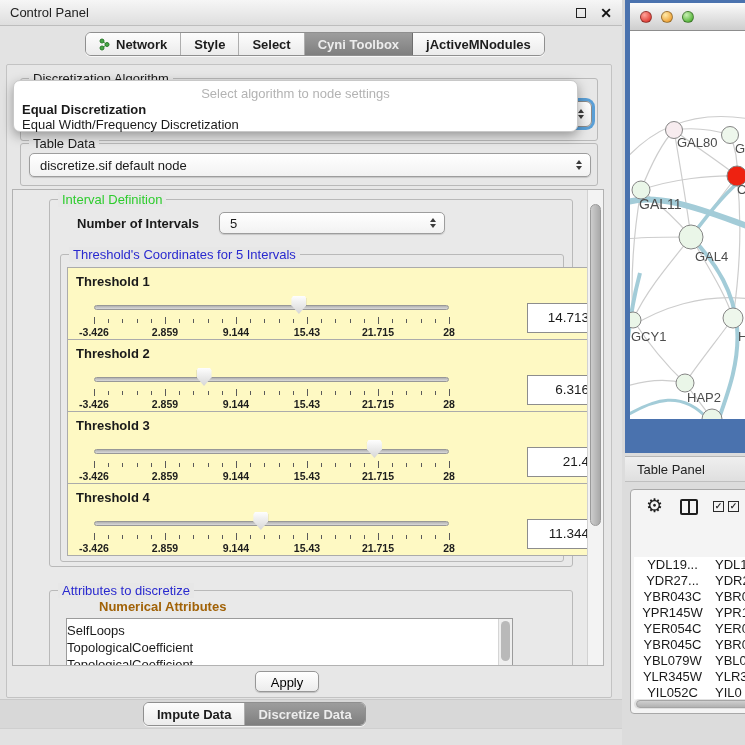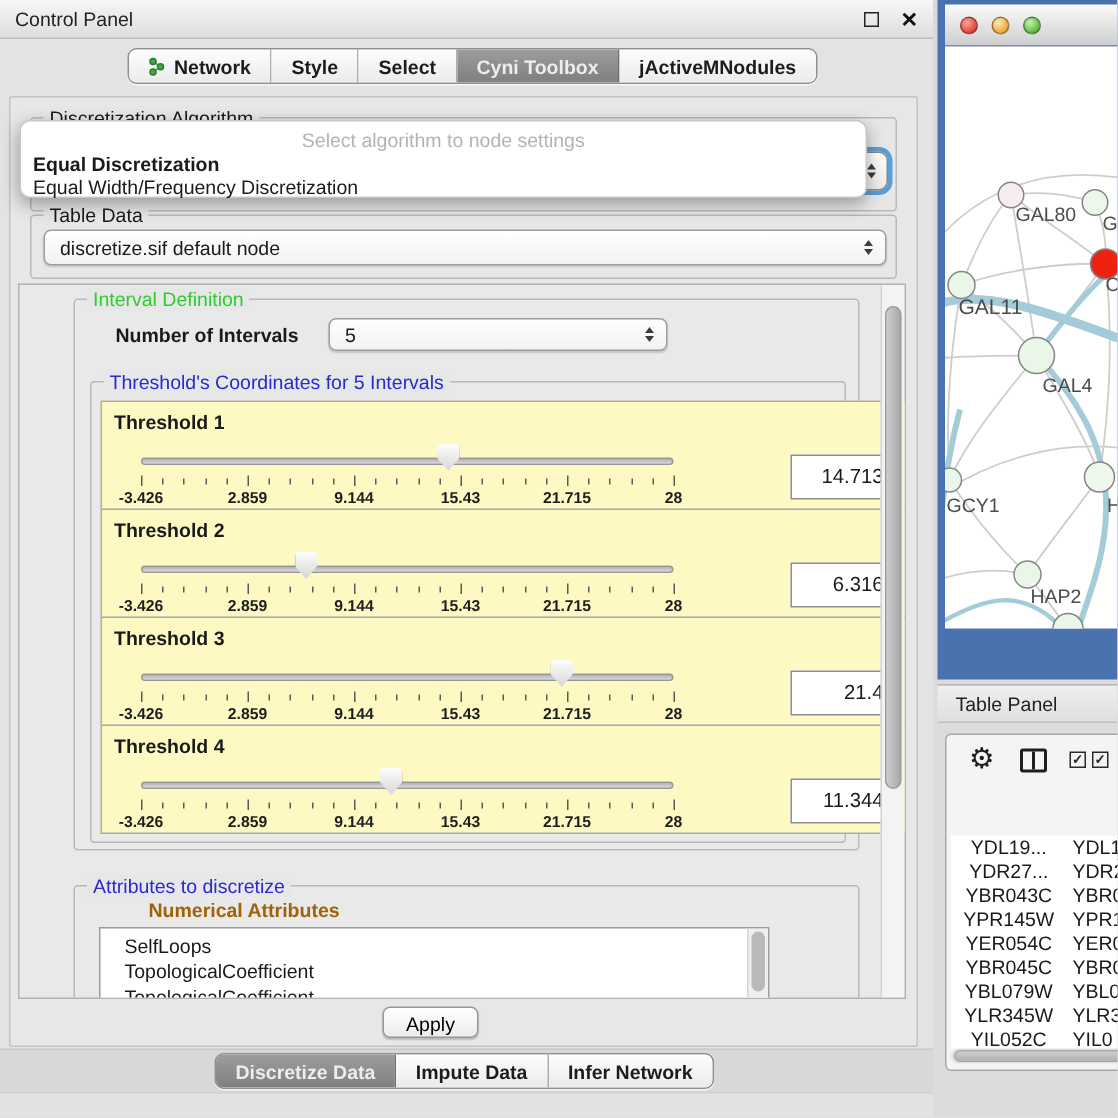--- a/index.html
+++ b/index.html
@@ -132,21 +132,21 @@
     text-align:right; padding-right:7px; font-size:13.5px; cursor:text;
   }
 
   
   .g-attrs { left:36px; top:400px; width:524px; height:140px; }
   .attrs-title { position:absolute; left:8px; top:8px; font-weight:bold; color:#a16207;margin-left:41px; }
   .attr-list {
     position:absolute; left:16px; top:27px; width:447px; height:100px;
     background:#fff; border:1px solid #9b9b9b; overflow:hidden; padding-top:3px;
   }
-  .attr-item { padding-left:16px; line-height:17px; cursor:pointer; white-space:nowrap; }
+  .attr-item { padding-left:0; line-height:17px; cursor:pointer; white-space:nowrap; }
   .list-sb { position:absolute; right:0; top:0; width:14px; height:100%; background:#efefef; border-left:1px solid #d5d5d5; cursor:pointer; }
   .list-sb-thumb { position:absolute; left:2px; top:2px; width:9px; height:40px; background:#b9b9b9; border-radius:5px; }
 
   
   .apply-btn {
     position:absolute; left:255px; top:671px; width:64px; height:21px;
     background:linear-gradient(#ffffff,#ececec); border:1px solid #979797; border-radius:5px;
     text-align:center; line-height:19px; box-shadow:0 1px 1px rgba(0,0,0,.18); cursor:pointer;
   }
 
@@ -486,28 +486,25 @@
 
     <div class="vsb">
       <div class="vsb-thumb"></div>
     </div>
   </div>
 
   <button class="apply-btn" style="font-family:inherit;font-size:13px;">Apply</button>
 
   <div class="bottom-strip"></div>
   <nav class="seg-tabs bottom-tabs" style="top:702px;">
+    <div class="seg">
+      <span>Impute Data</span>
+    </div>
     <div class="seg selected">
       <span>Discretize Data</span>
-    </div>
-    <div class="seg">
-      <span>Impute Data</span>
-    </div>
-    <div class="seg">
-      <span>Infer Network</span>
     </div>
   </nav>
 </section>
 
 <div class="right-bg"></div>
 
 <section class="net-window">
   <div class="net-titlebar">
     <span class="tl red"></span>
     <span class="tl yellow"></span>

